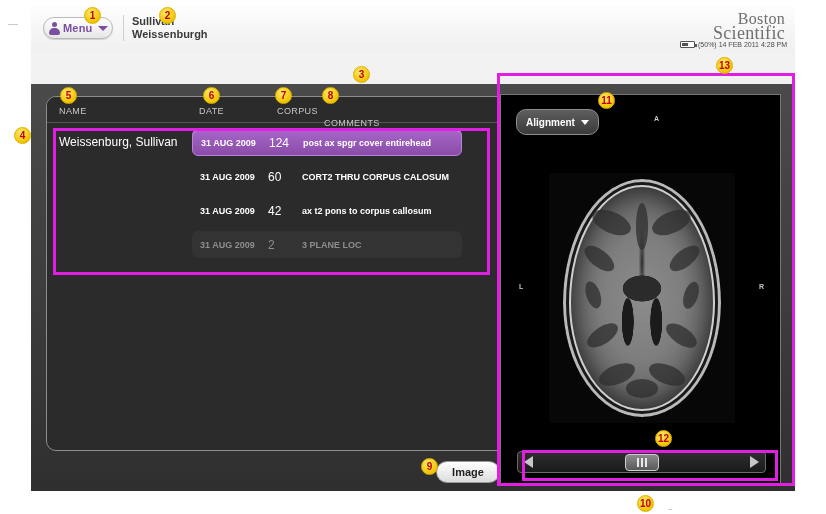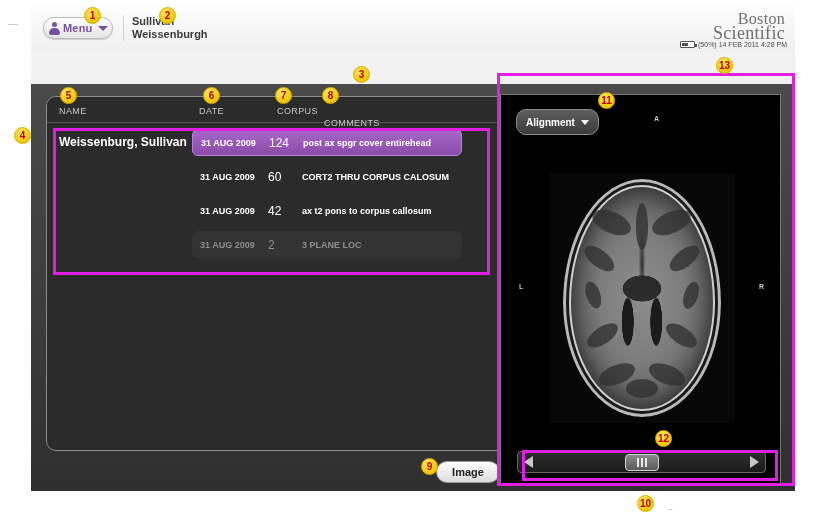--- a/index.html
+++ b/index.html
@@ -140,21 +140,21 @@
     position:absolute; top:9px;
     font-size:9px; color:#c8c8c8; letter-spacing:.4px;
   }
   .col-name{ left:12px; }
   .col-date{ left:152px; }
   .col-imgs{ left:230px; }
   .col-cmts{ left:277px;margin-top:12px; }
 
   #patient-block {
     position:absolute; left:12px; top:38px;
-    font-size:12px; font-weight:bold; color:#ffffff;
+    font-size:12px; font-weight:normal; color:#ffffff;
   }
   #series-list {
     position:absolute; left:145px; top:32px; width:270px;
   }
   .series-row {
     height:27px; display:flex; align-items:center;
     border-radius:6px; margin-bottom:7px; padding-left:8px;
     position:relative;
   }
   .series-row.sel {

